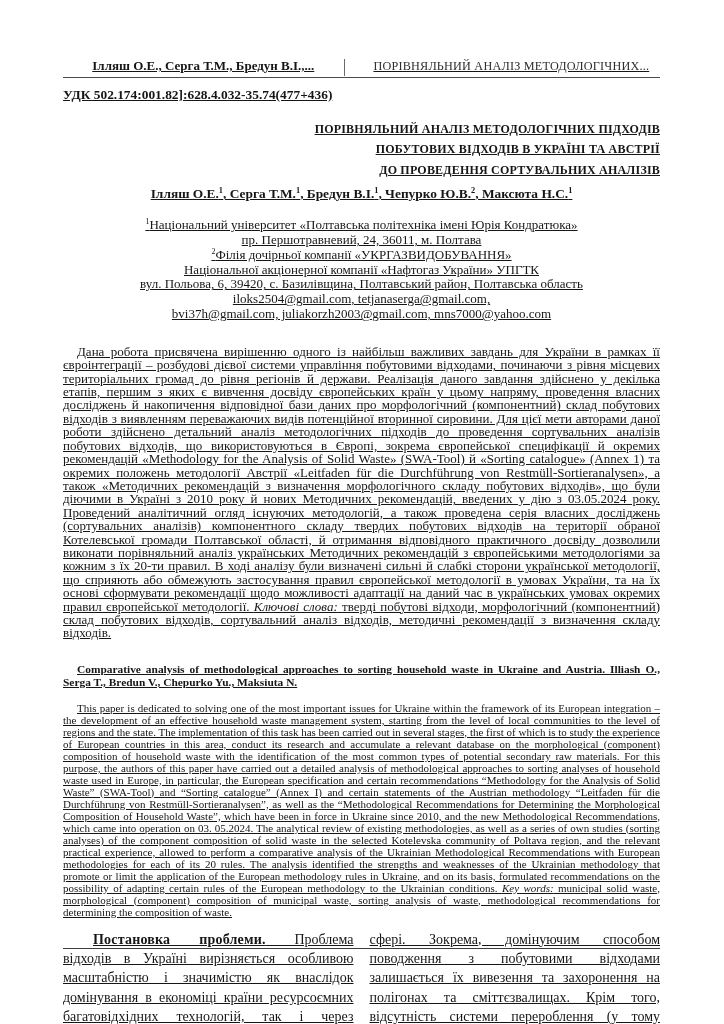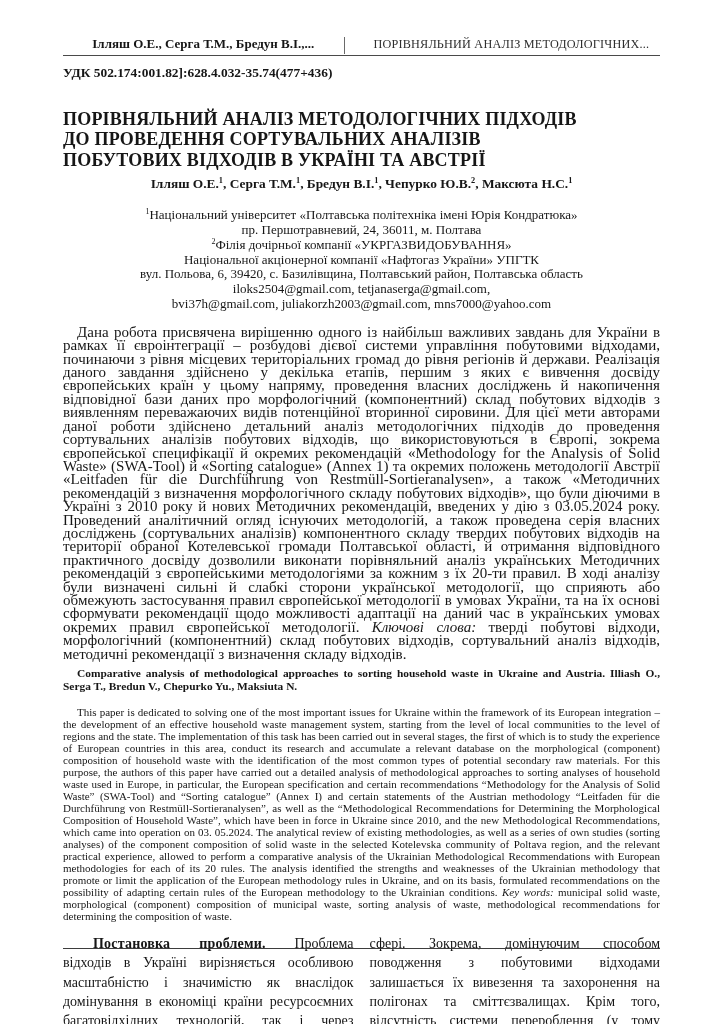--- a/index.html
+++ b/index.html
@@ -7,21 +7,22 @@
   body {
     width: 724px; height: 1024px;
     font-family: "Liberation Serif", "DejaVu Serif", serif;
     color: #161616;
     position: relative;
     overflow: hidden;
   }
   .page {
     position: relative;
     width: 724px; height: 986px;
-    padding: 36px 64px 0 63px;
+    padding: 58px 64px 0 63px;
+    text-decoration: underline;
   }
   
   .running-header {
     display: flex;
     align-items: flex-end;
     justify-content: space-between;
   }
   .rh-left {
     flex: 0 0 47%;
     text-align: center;
@@ -52,24 +53,24 @@
   }
   
   .meta-block { margin-top: 9px; }
   .udc, .doi {
     font-weight: bold;
     font-size: 13.4px;
     line-height: 15.5px;
   }
   
   .paper-title {
-    margin-top: 28px;
-    text-align: left;
+    margin-top: 16px;
+    text-align: right;
     font-weight: bold;
-    font-size: 18px;
+    font-size: 12px;
     line-height: 20.6px;
     letter-spacing: 0.2px;
   }
   .paper-title span { display: block; }
   
   .authors-line {
     margin-top: 6px;
     text-align: center;
     font-weight: bold;
     font-size: 13.4px;
@@ -78,28 +79,28 @@
   sup { font-size: 62%; vertical-align: super; line-height: 0; }
   .affiliation {
     text-align: center;
     font-size: 13px;
     line-height: 14.8px;
     margin-top: 16px;
   }
   .affiliation div { white-space: nowrap; }
   
   .abstract {
-    margin-top: 14px;
-    font-size: 15px;
+    margin-top: 23px;
+    font-size: 13px;
     line-height: 13.4px;
     text-align: justify;
     text-indent: 14px;
   }
   .en-heading {
-    margin-top: 6px;
+    margin-top: 23px;
     font-weight: bold;
     font-size: 11.4px;
     line-height: 13.4px;
     text-align: justify;
     text-indent: 14px;
   }
   .abstract-en {
     margin-top: 12px;
     font-size: 11px;
     line-height: 12px;
@@ -153,22 +154,22 @@
     <div class="rh-right">ПОРІВНЯЛЬНИЙ АНАЛІЗ МЕТОДОЛОГІЧНИХ...</div>
   </header>
   <hr class="header-rule">
 
   <div class="meta-block">
     <div class="udc">УДК 502.174:001.82]:628.4.032-35.74(477+436)</div>
   </div>
 
   <h1 class="paper-title">
     <span>ПОРІВНЯЛЬНИЙ АНАЛІЗ МЕТОДОЛОГІЧНИХ ПІДХОДІВ</span>
+    <span>ПОБУТОВИХ ВІДХОДІВ В УКРАЇНІ ТА АВСТРІЇ</span>
     <span>ДО ПРОВЕДЕННЯ СОРТУВАЛЬНИХ АНАЛІЗІВ</span>
-    <span>ПОБУТОВИХ ВІДХОДІВ В УКРАЇНІ ТА АВСТРІЇ</span>
   </h1>
 
   <p class="authors-line"><span>Ілляш О.Е.</span><sup>1</sup><span>, Серга Т.М.</span><sup>1</sup><span>, Бредун В.І.</span><sup>1</sup><span>, Чепурко Ю.В.</span><sup>2</sup><span>, Максюта Н.С.</span><sup>1</sup></p>
 
   <div class="affiliation">
     <div><sup>1</sup><span>Національний університет «Полтавська політехніка імені Юрія Кондратюка»</span></div>
     <div>пр. Першотравневий, 24, 36011, м. Полтава</div>
     <div><sup>2</sup><span>Філія дочірньої компанії «УКРГАЗВИДОБУВАННЯ»</span></div>
     <div>Національної акціонерної компанії «Нафтогаз України» УПГТК</div>
     <div>вул. Польова, 6, 39420, с. Базилівщина, Полтавський район, Полтавська область</div>

